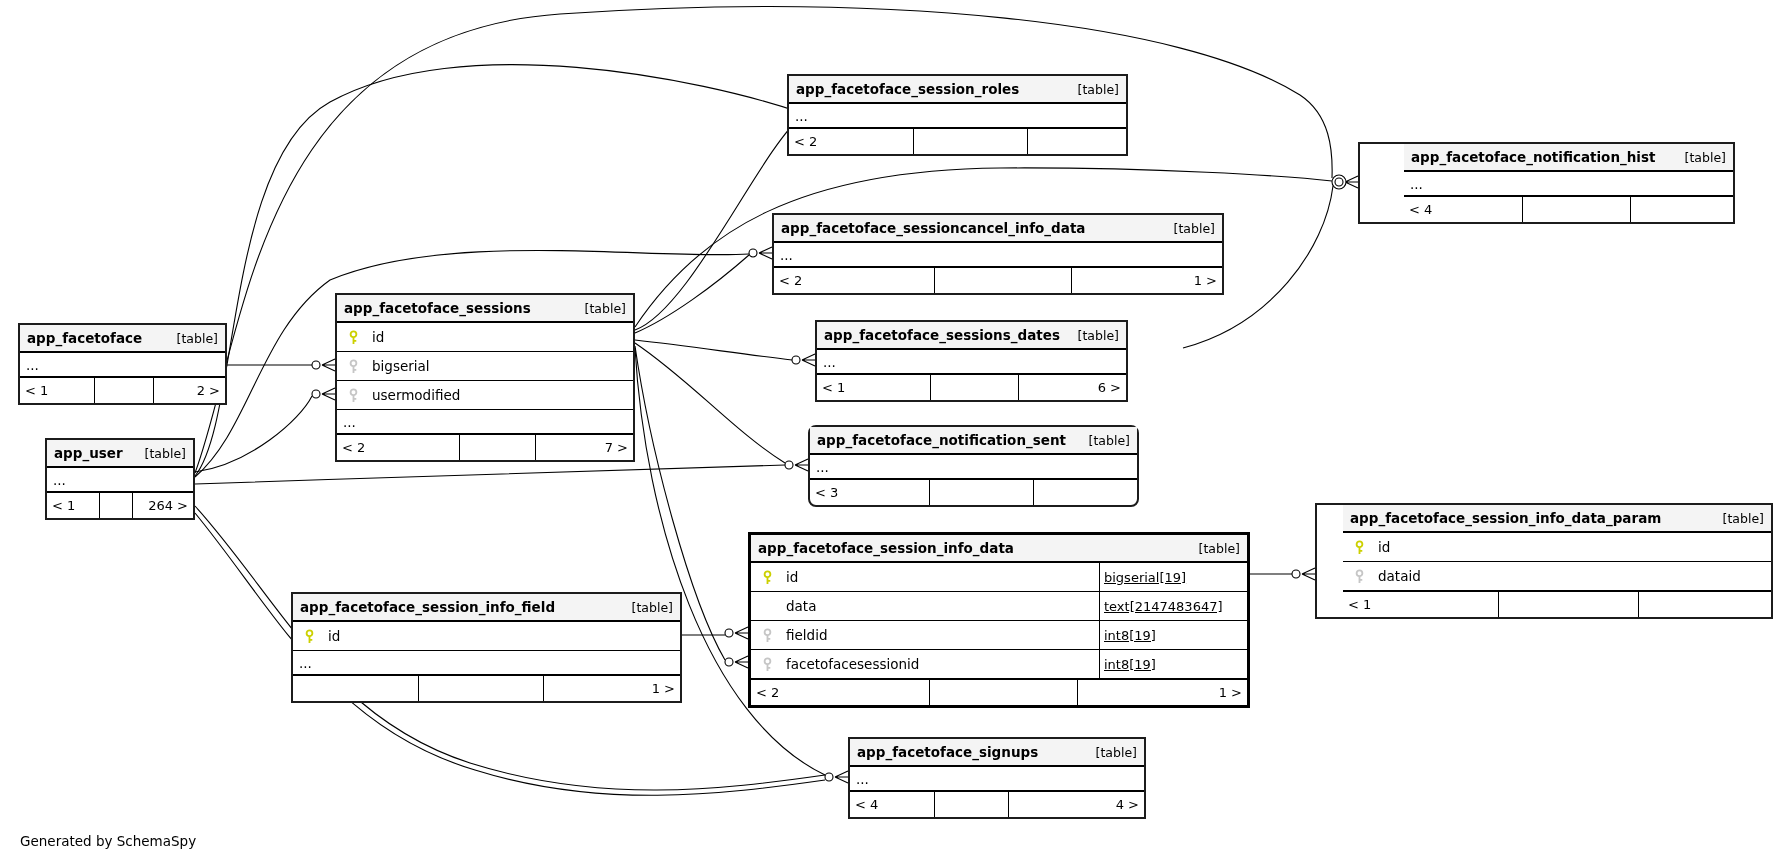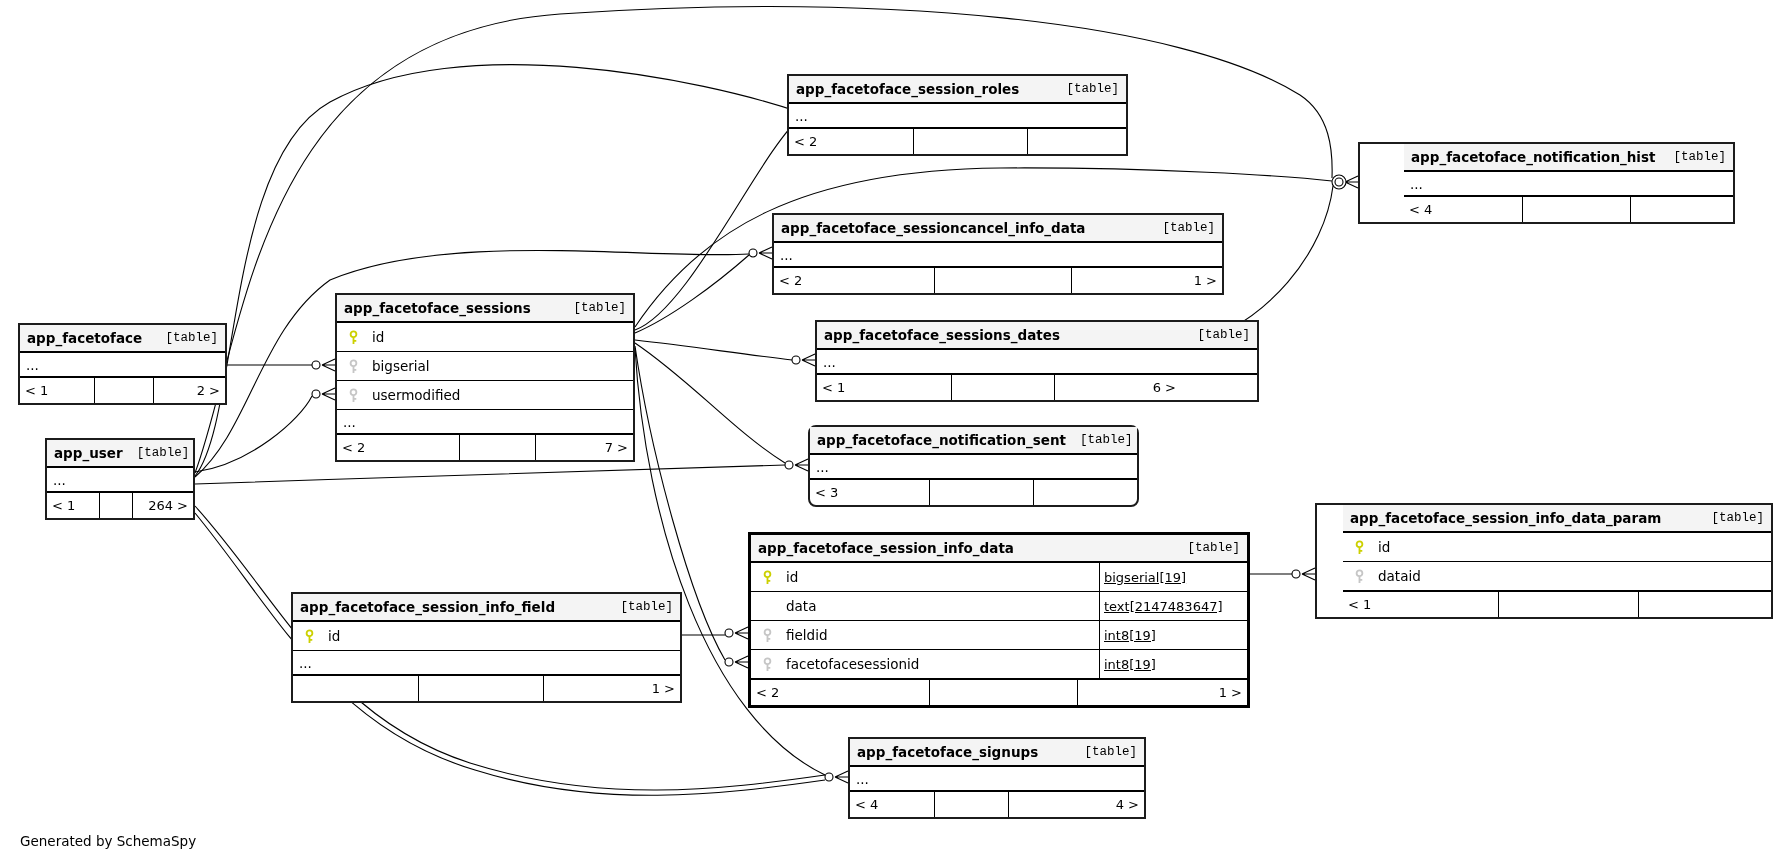--- a/index.html
+++ b/index.html
@@ -4,21 +4,21 @@
 <style>
   html,body{margin:0;padding:0;background:#fff;}
   #canvas{position:relative;width:1792px;height:867px;background:#fff;overflow:hidden;
           font-family:"DejaVu Sans","Liberation Sans",sans-serif;color:#000;}
   svg.rel{position:absolute;left:0;top:0;z-index:1;}
   .tbl{position:absolute;z-index:2;background:#fff;border:2px solid #1c1c1c;box-sizing:border-box;}
   .tbl.hl{border:3px solid #000;}
   .hdr{display:flex;justify-content:space-between;align-items:center;height:28px;
        background:#f4f4f4;border-bottom:2px solid #000;padding:0 7px;box-sizing:border-box;}
   .hdr .t{font-weight:bold;font-size:13.5px;white-space:nowrap;}
-  .hdr .tag{font-size:12.5px;margin-left:14px;white-space:nowrap;font-family:Liberation Mono, monospace;}
+  .hdr .tag{font-size:12.5px;margin-left:14px;white-space:nowrap;}
   .crow{display:flex;align-items:center;height:29px;border-bottom:1px solid #000;
         padding:0 6px;box-sizing:border-box;font-size:13.5px;}
   .crow .keyic{width:15px;height:15px;margin:0 11px 0 3px;flex:0 0 auto;}
   .crow .nokey{width:15px;margin:0 11px 0 3px;flex:0 0 auto;}
   .crow .cname{flex:1 1 auto;white-space:nowrap;}
   .crow .ctype{flex:0 0 auto;align-self:stretch;display:flex;align-items:center;
                border-left:1px solid #000;padding:0 4px;box-sizing:border-box;font-size:13px;text-decoration:underline;}
   .ell{display:flex;align-items:center;height:24px;padding:0 6px;font-size:13.5px;
        border-bottom:1px solid #000;box-sizing:border-box;}
   .ftr{display:flex;height:26px;box-sizing:border-box;font-size:13px;border-top:1px solid #000;}
@@ -202,21 +202,21 @@
         <span class="tag">[table]</span>
       </div>
   <div class="ell">...</div>
   <div class="ftr">
     <div class="fc" style="width:160px">&lt; 2</div>
     <div class="fc" style="width:137px"></div>
     <div class="fc r" style="width:151px">1 &gt;</div>
   </div>
 </div>
 
-<div class="tbl" style="left:815px;top:320px;width:444px;">
+<div class="tbl" style="left:815px;top:320px;width:313px;">
   <div class="hdr">
         <span class="t">app_facetoface_sessions_dates</span>
         <span class="tag">[table]</span>
       </div>
   <div class="ell">...</div>
   <div class="ftr">
     <div class="fc" style="width:134px">&lt; 1</div>
     <div class="fc" style="width:103px"></div>
     <div class="fc r" style="width:127px">6 &gt;</div>
   </div>

